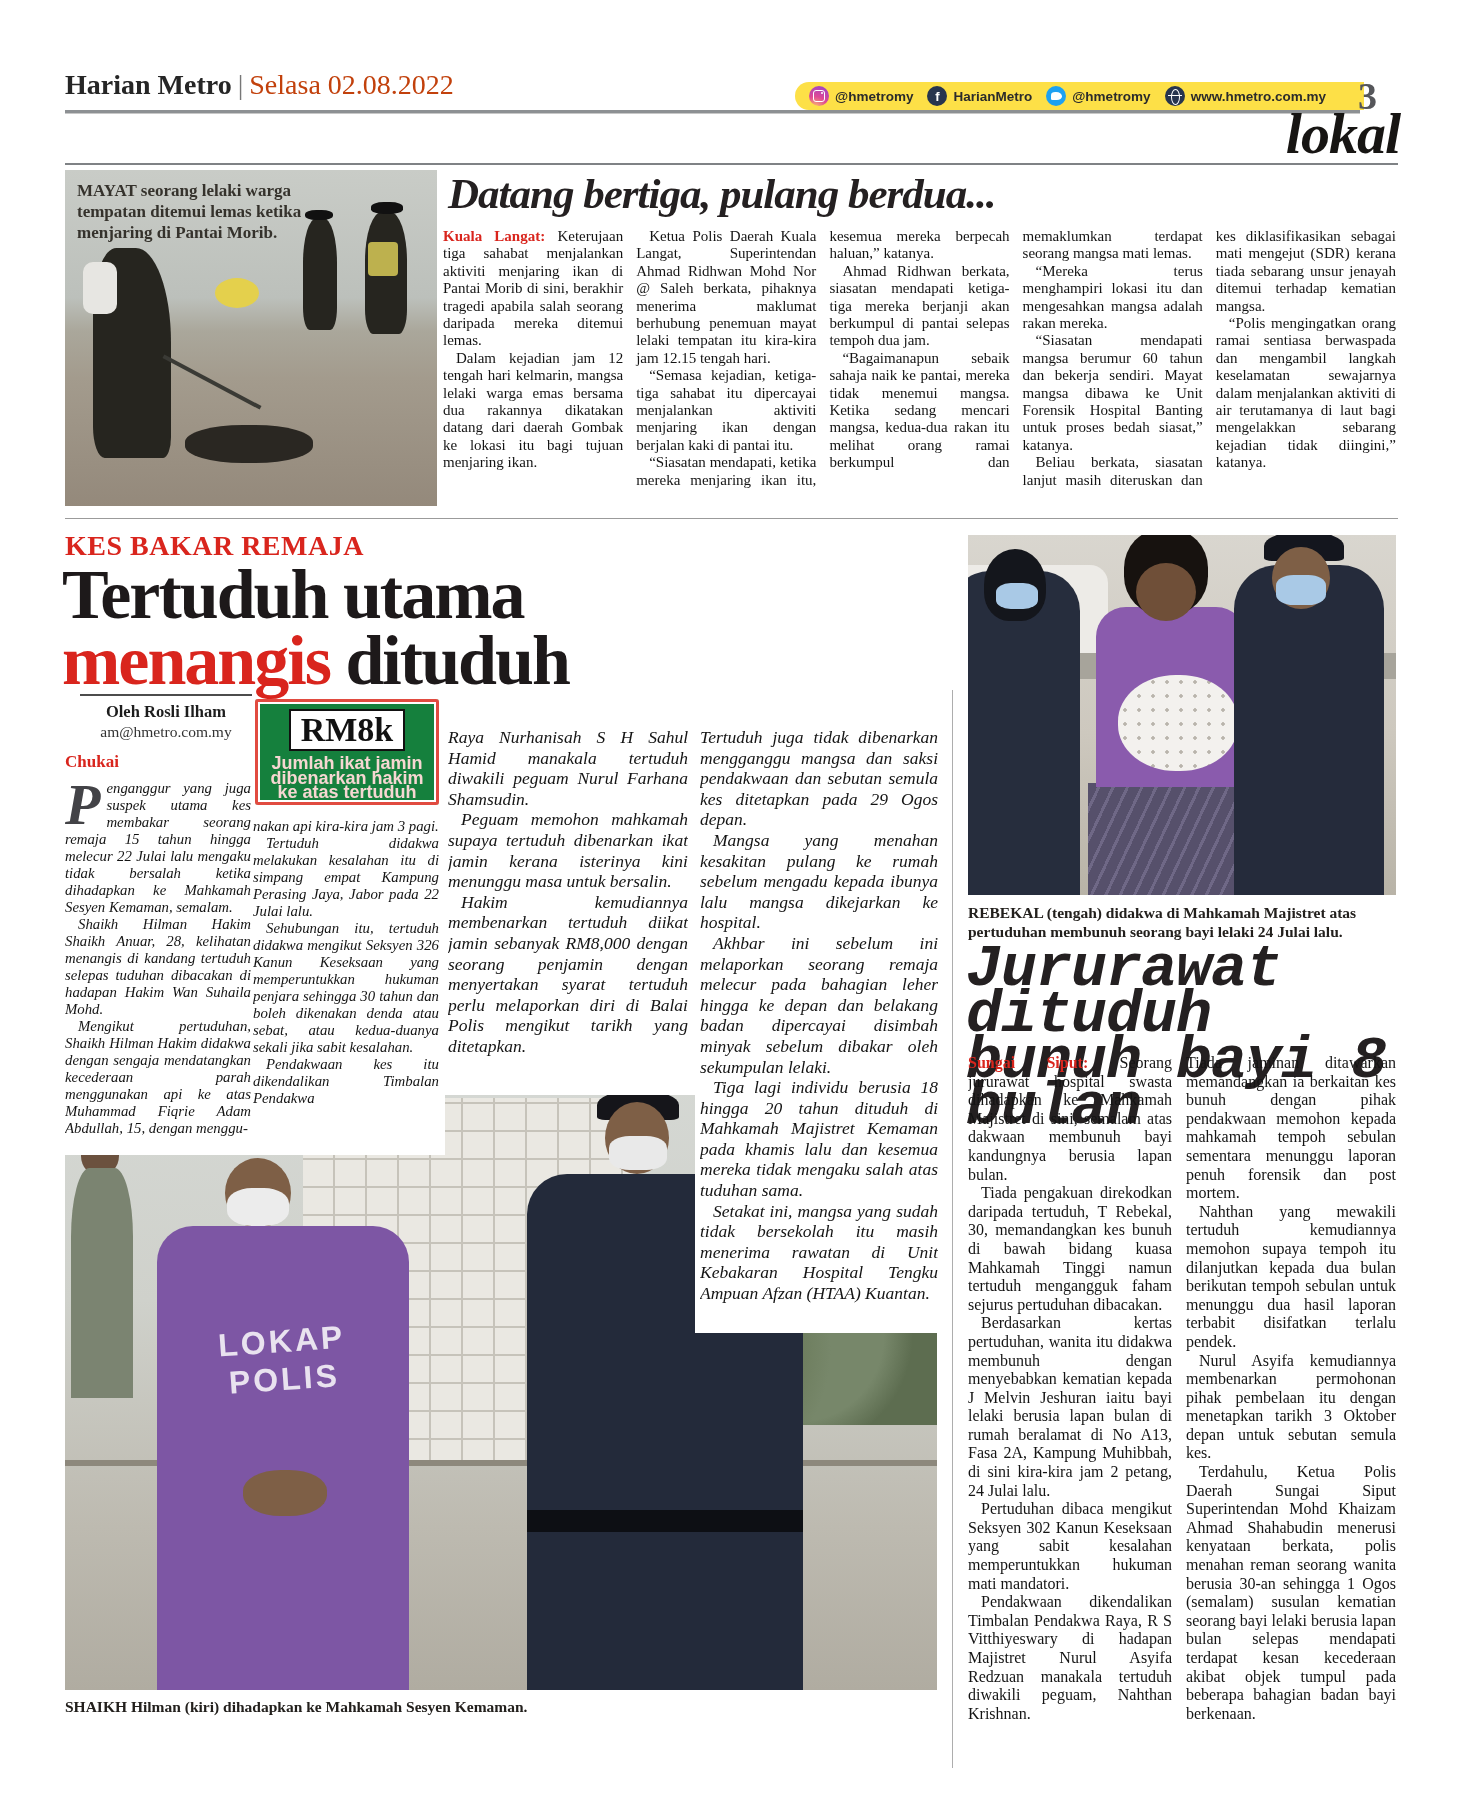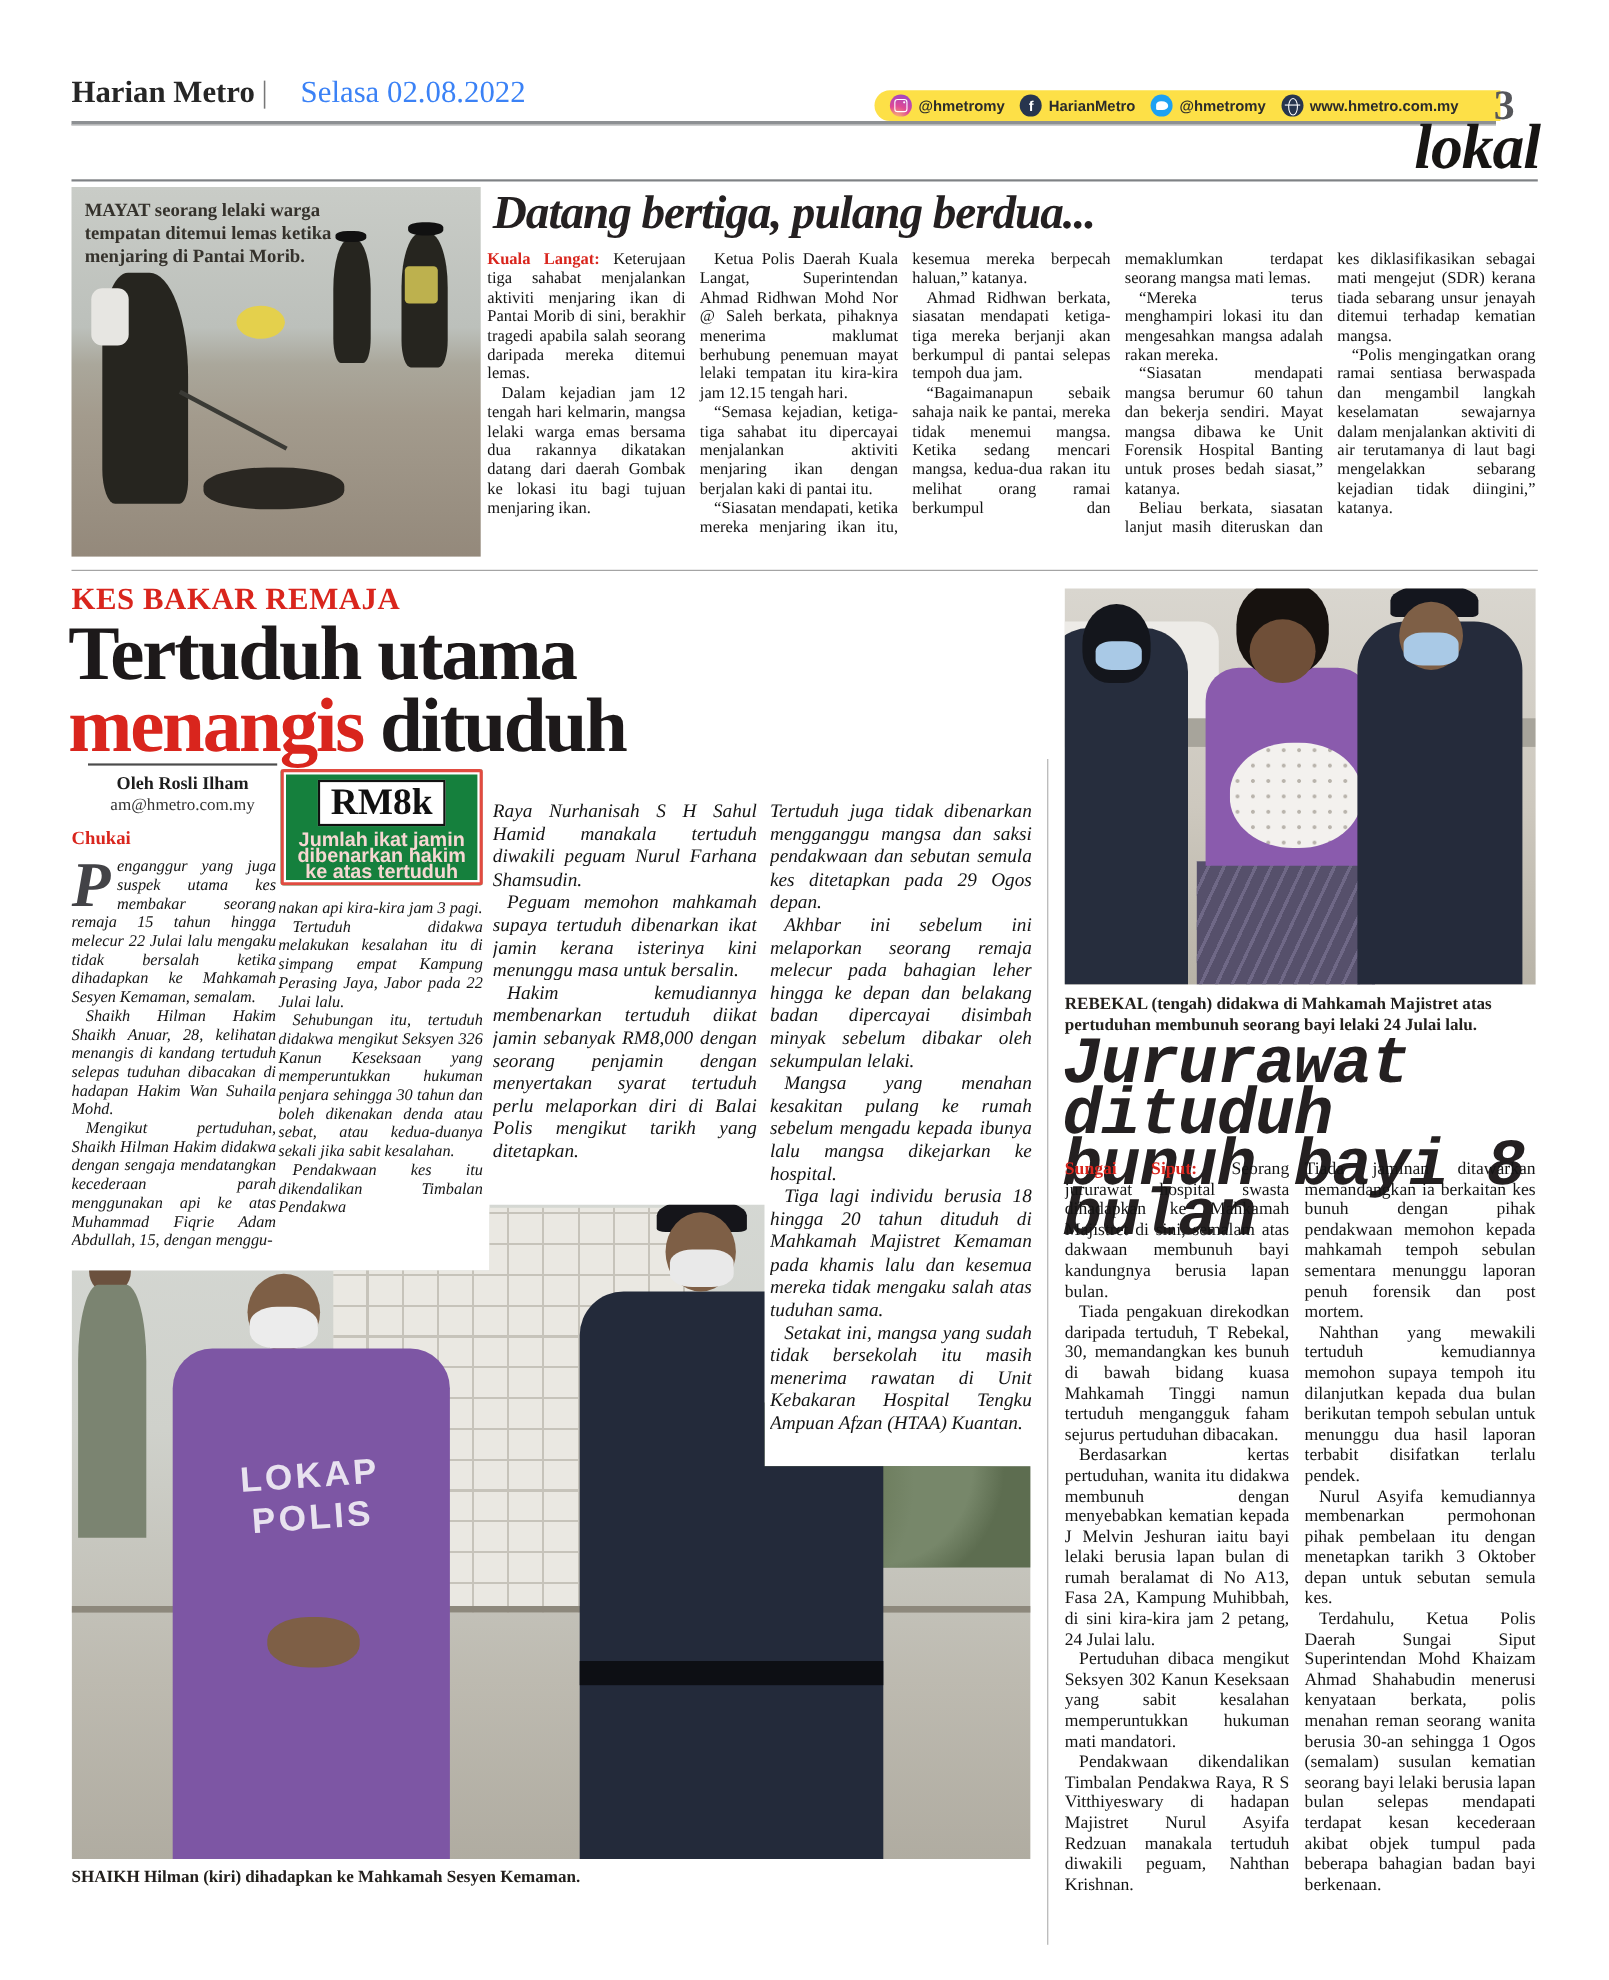--- a/index.html
+++ b/index.html
@@ -3,21 +3,21 @@
 <meta charset="utf-8">
 <style>
   html,body{margin:0;padding:0;background:#e9e9e9;}
   .page{position:relative;width:1463px;height:1800px;background:#ffffff;overflow:hidden;
         font-family:"Liberation Serif",serif;color:#1c1c1c;}
   .abs{position:absolute;}
 
   
   .masthead{left:65px;top:70px;font-size:28px;line-height:30px;color:#262626;white-space:nowrap;}
   .masthead b{font-weight:bold;}
-  .masthead .mast-date{font-weight:normal;color:#3b82f6;margin-left:24px;}
+  .masthead .mast-date{font-weight:normal;color:#c2410c;}
   .masthead .bar{color:#777;padding:0 6px;font-weight:normal;}
   .header-rule{left:65px;top:110px;width:1295px;height:3px;background:#8d9093;border-bottom:1px solid #c8c8c8;}
   .social-bar{left:795px;top:82px;width:545px;height:28px;background:#fde047;border-radius:14px 0 0 14px;
               display:flex;align-items:center;gap:14px;padding:0 10px 0 14px;}
   .social-item{display:flex;align-items:center;gap:6px;font-family:"Liberation Sans",sans-serif;
                font-size:13.5px;font-weight:bold;color:#2b2b2b;}
   .sicon{width:20px;height:20px;border-radius:50%;display:inline-flex;align-items:center;justify-content:center;
          color:#fff;font-family:"Liberation Sans",sans-serif;font-weight:bold;font-size:13px;position:relative;flex:0 0 auto;}
   .ig{background:radial-gradient(circle at 30% 110%, #fdc468 0%, #df4996 45%, #9f44c4 90%);}
   .ig .frame{width:10px;height:10px;border:1.6px solid #fff;border-radius:3px;display:block;position:relative;}
@@ -252,22 +252,22 @@
   </div>
 
   <div class="mcol col3">
     <p class="noindent">Raya Nurhanisah S H Sahul Hamid manakala tertuduh diwakili peguam Nurul Farhana Shamsudin.</p>
     <p>Peguam memohon mahkamah supaya tertuduh dibenarkan ikat jamin kerana isterinya kini menunggu masa untuk bersalin.</p>
     <p>Hakim kemudiannya membenarkan tertuduh diikat jamin sebanyak RM8,000 dengan seorang penjamin dengan menyertakan syarat tertuduh perlu melaporkan diri di Balai Polis mengikut tarikh yang ditetapkan.</p>
   </div>
 
   <div class="mcol col4">
     <p class="noindent">Tertuduh juga tidak dibenarkan mengganggu mangsa dan saksi pendakwaan dan sebutan semula kes ditetapkan pada 29 Ogos depan.</p>
+    <p>Mangsa yang menahan kesakitan pulang ke rumah sebelum mengadu kepada ibunya lalu mangsa dikejarkan ke hospital.</p>
     <p>Akhbar ini sebelum ini melaporkan seorang remaja melecur pada bahagian leher hingga ke depan dan belakang badan dipercayai disimbah minyak sebelum dibakar oleh sekumpulan lelaki.</p>
-    <p>Mangsa yang menahan kesakitan pulang ke rumah sebelum mengadu kepada ibunya lalu mangsa dikejarkan ke hospital.</p>
     <p>Tiga lagi individu berusia 18 hingga 20 tahun dituduh di Mahkamah Majistret Kemaman pada khamis lalu dan kesemua mereka tidak mengaku salah atas tuduhan sama.</p>
     <p>Setakat ini, mangsa yang sudah tidak bersekolah itu masih menerima rawatan di Unit Kebakaran Hospital Tengku Ampuan Afzan (HTAA) Kuantan.</p>
   </div>
 
   <div class="abs main-photo">
     <div class="building"></div>
     <div class="greenery"></div>
     <div class="fence"></div>
     <div class="bystander-head"></div>
     <div class="bystander"></div>

